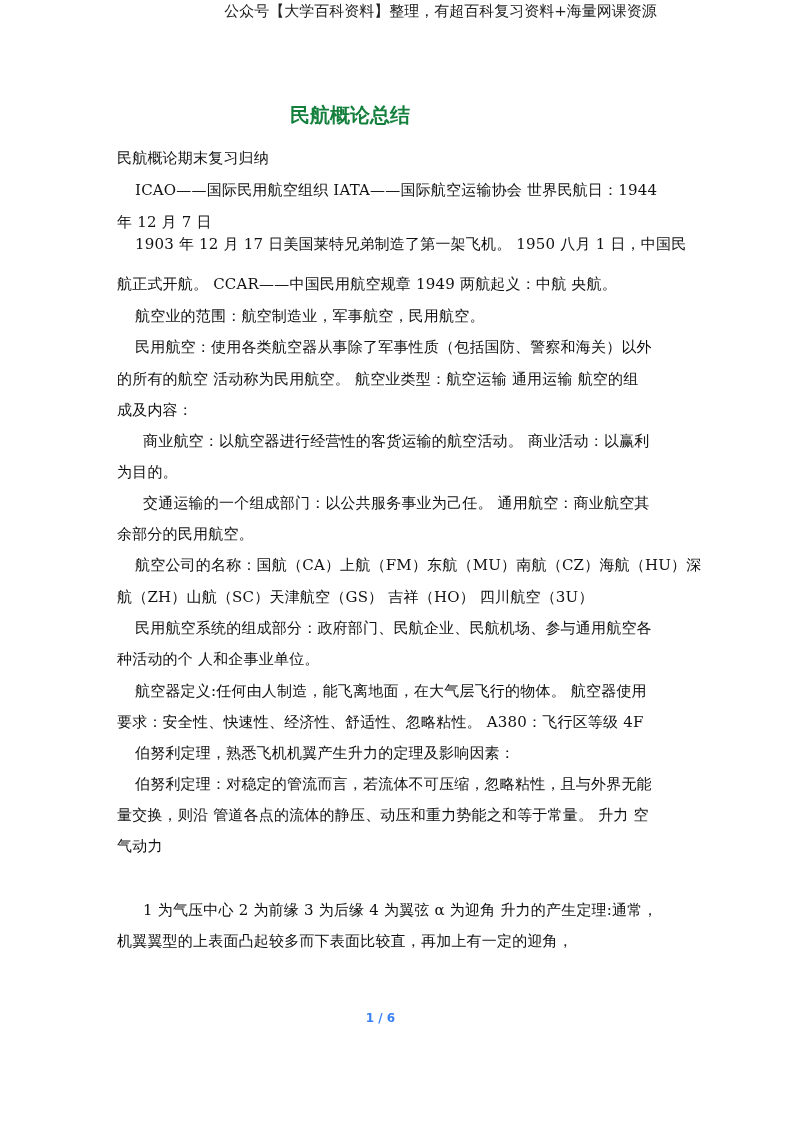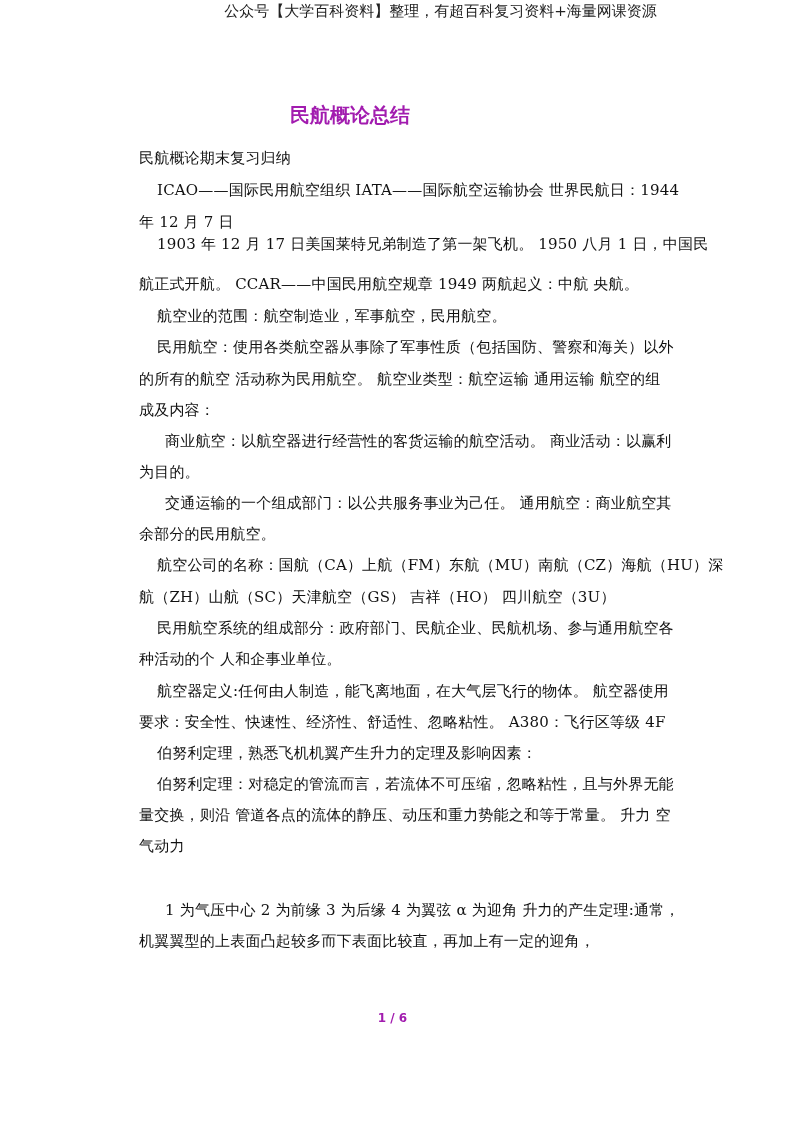--- a/index.html
+++ b/index.html
@@ -6,32 +6,32 @@
   body {
     width: 793px; height: 1122px; background: #ffffff; position: relative; overflow: hidden;
     font-family: "DejaVu Serif", "Liberation Serif", serif; color: #111;
   }
   .header-note {
     position: absolute; top: 1px; left: 0; width: 793px; text-align: center;
     font-size: 15px; line-height: 20px; color: #222; margin-left: 44px;
   }
   .title {
     position: absolute; top: 101px; left: 0; width: 700px; text-align: center;
-    font-size: 20px; font-weight: bold; color: #a21caf; line-height: 28px;
+    font-size: 20px; font-weight: bold; color: #15803d; line-height: 28px;
     font-family: "DejaVu Sans", "Liberation Sans", sans-serif;
   }
   .line {
     position: absolute; left: 117px; width: 565px; white-space: nowrap;
-    font-size: 15px; line-height: 22px; color: #111; letter-spacing: 0.2px; margin-left: 22px;
+    font-size: 15px; line-height: 22px; color: #111; letter-spacing: 0.2px;
   }
   .ind1 { left: 135px; }
   .ind2 { left: 143px; }
   .page-num {
-    position: absolute; top: 1011px; left: 12px; width: 761px; text-align: center;
-    font-family: "DejaVu Sans", "Liberation Sans", sans-serif; font-size: 12px; font-weight: bold; color: #a21caf;
+    position: absolute; top: 1011px; left: 0; width: 761px; text-align: center;
+    font-family: "DejaVu Sans", "Liberation Sans", sans-serif; font-size: 12px; font-weight: bold; color: #3b82f6;
   }
 </style>
 </head>
 <body>
 
 <div class="header-note">公众号【大学百科资料】整理，有超百科复习资料+海量网课资源</div>
 
 <div class="title">民航概论总结</div>
 
 <div>

